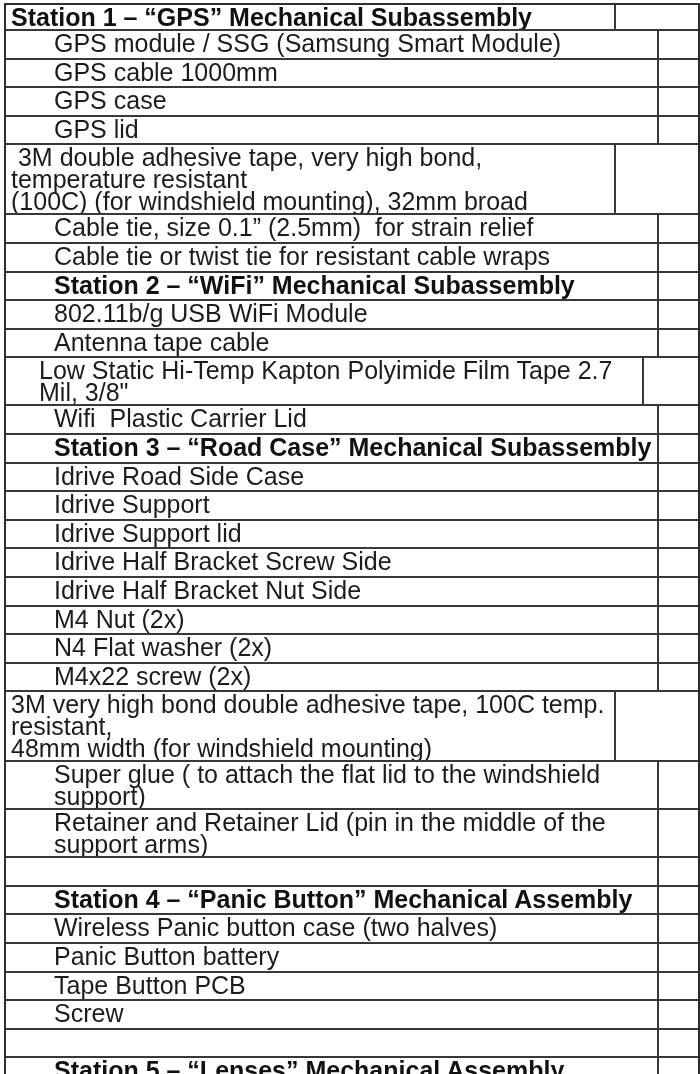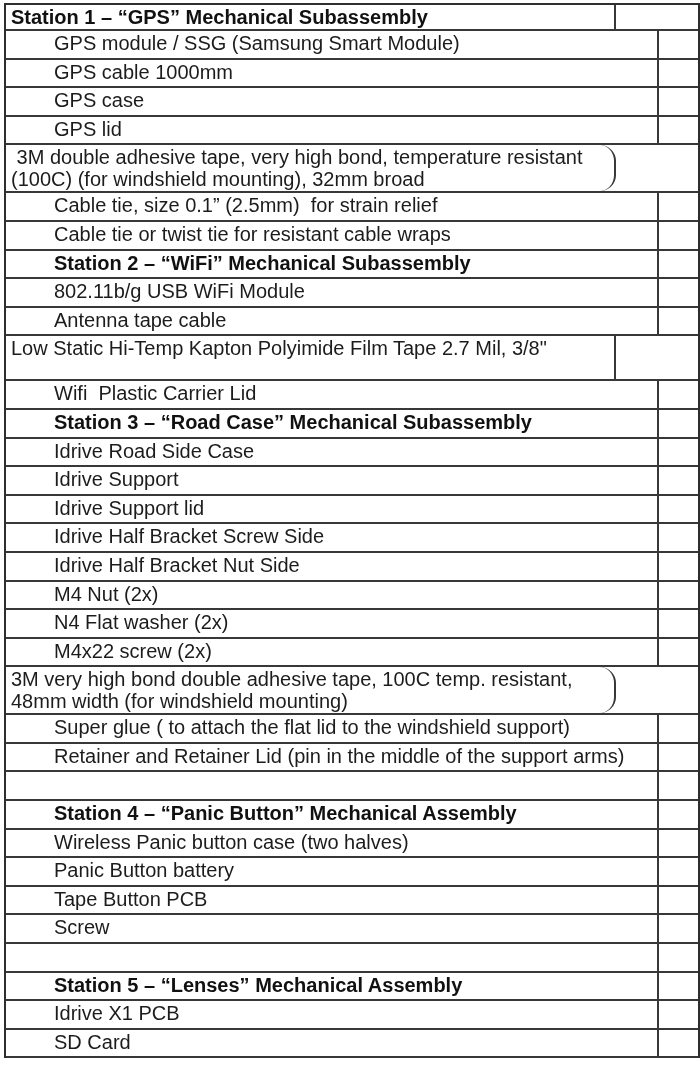--- a/index.html
+++ b/index.html
@@ -25,32 +25,32 @@
     padding:1px 2px 1px 5px;
     box-sizing:content-box;
     overflow:hidden;
   }
   .cell-check{
     flex:1;
     background:#fff;
   }
   .txt{
     display:block;
-    font-size:20px;
+    font-size:25px;
     line-height:22px;
     color:#1c1c1c;
     white-space:pre-wrap;
     letter-spacing:0px;
   }
   .row-header .txt{font-weight:bold;color:#111;}
   
   .h-std  .cell-item{min-height:24.6px;padding-left:48px;}
   .h-first .cell-item{min-height:21px;}
-  .h-tall2 .cell-item{min-height:43px;border-radius:16px;}   
-  .h-tall1b .cell-item{min-height:41px;}    
+  .h-tall2 .cell-item{min-height:43px;}   
+  .h-tall1b .cell-item{min-height:41px;margin-left:28px;}    
 </style>
 </head>
 <body>
 
 <div class="doc" id="bom-table">
     <div class="row h-first row-header">
       <div class="cell-item">
         <span class="txt">Station 1 – “GPS” Mechanical Subassembly</span>
       </div>
       <div class="cell-check"></div>

